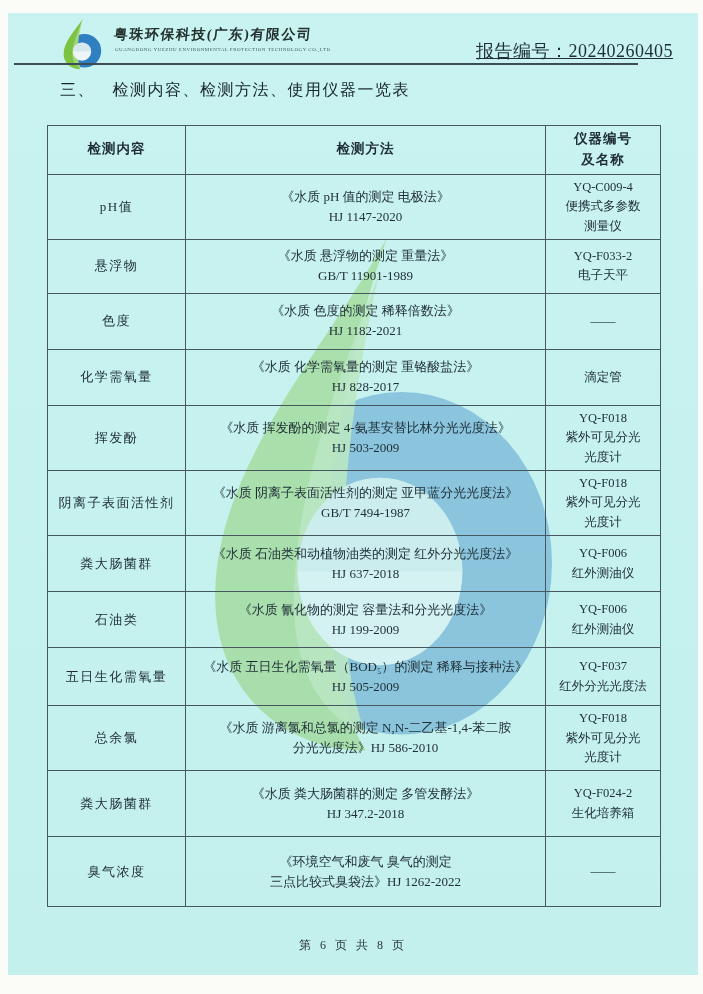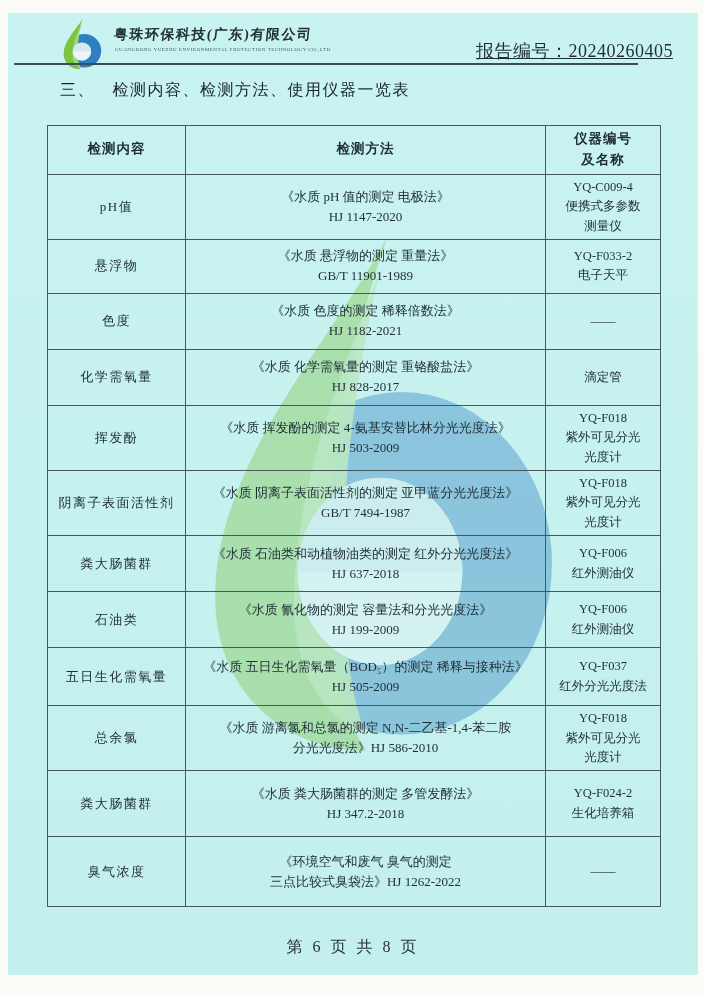--- a/index.html
+++ b/index.html
@@ -38,21 +38,21 @@
   th,td{
     border:1.5px solid #47575f;padding:3px 6px;text-align:center;vertical-align:middle;
     color:#1e2d36;font-size:13px;line-height:1.55;white-space:pre-line;
   }
   th{font-size:13.5px;font-weight:bold;letter-spacing:1px;}
   td.c-item{letter-spacing:1.5px;}
   td.c-instr{font-size:12.5px;}
   
   .footer{
     position:absolute;left:0;right:0;top:924px;text-align:center;
-    font-size:16px;letter-spacing:3px;color:#27343c;
+    font-size:12px;letter-spacing:3px;color:#27343c;
   }
 </style>
 </head>
 <body>
 
 <svg width="0" height="0" style="position:absolute" aria-hidden="true">
   <defs>
     <g id="logo-shape">
       <circle cx="66" cy="82" r="42" fill="#2e80c3"></circle>
       <path d="M62 2 C46 28 14 58 14 90 C14 114 34 128 56 128 C40 104 42 54 62 2 Z" fill="#7cc342"></path>

